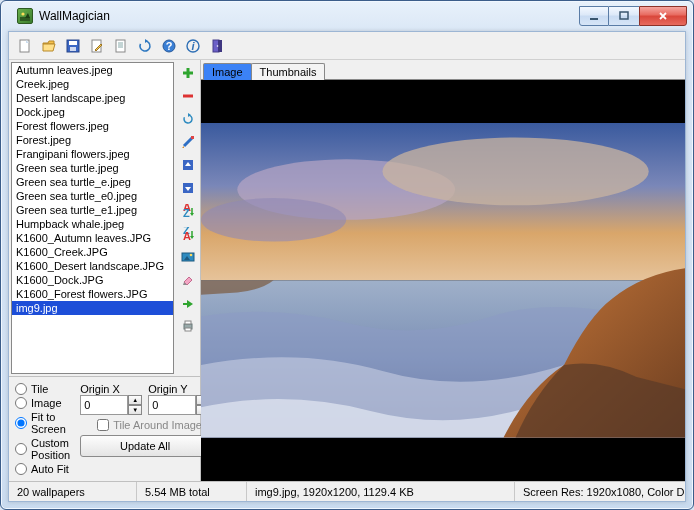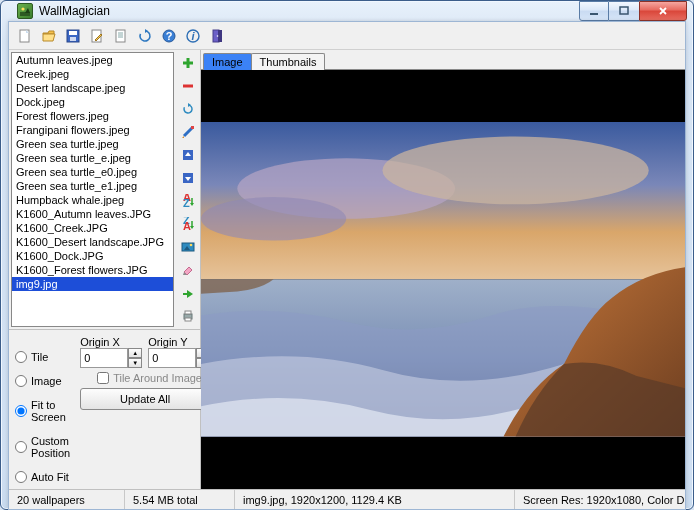--- a/index.html
+++ b/index.html
@@ -78,21 +78,21 @@
   width: 24px; display:flex; flex-direction:column; align-items:center;
   gap:5px; padding:4px 0; background:#f0f0f0;
 }
 .vtb-btn { width:18px;height:18px;display:flex;align-items:center;justify-content:center; }
 
 
 .left-bottom {
   border-top:1px solid #c0c0c0; padding:6px; display:flex; gap:10px;
   background:#f0f0f0;
 }
-.radios { display:flex; flex-direction:column; gap:12px;margin-top:15px; }
+.radios { display:flex; flex-direction:column; gap:2px; }
 .radios label { display:flex; align-items:center; gap:4px; }
 .radios input[type=radio]{ width:12px;height:12px; }
 .origin-col { display:flex; flex-direction:column; gap:4px; }
 .origin-row { display:flex; gap:6px; }
 .origin-grp { display:flex; flex-direction:column; }
 .origin-grp span { font-size:11px; }
 .spin { display:flex; }
 .spin input {
   width:48px; height:20px; border:1px solid #999; padding:0 3px; background:#fff;
 }
@@ -235,20 +235,21 @@
     <div class="body-row">
 
       <div class="left">
         <div style="flex:1; display:flex; min-height:0;">
           <div class="file-list" id="file-list">
               <div class="item">Autumn leaves.jpeg</div>
               <div class="item">Creek.jpeg</div>
               <div class="item">Desert landscape.jpeg</div>
               <div class="item">Dock.jpeg</div>
               <div class="item">Forest flowers.jpeg</div>
+              <div class="item">Forest.jpeg</div>
               <div class="item">Frangipani flowers.jpeg</div>
               <div class="item">Green sea turtle.jpeg</div>
               <div class="item">Green sea turtle_e.jpeg</div>
               <div class="item">Green sea turtle_e0.jpeg</div>
               <div class="item">Green sea turtle_e1.jpeg</div>
               <div class="item">Humpback whale.jpeg</div>
               <div class="item">K1600_Autumn leaves.JPG</div>
               <div class="item">K1600_Creek.JPG</div>
               <div class="item">K1600_Desert landscape.JPG</div>
               <div class="item">K1600_Dock.JPG</div>
@@ -425,19 +426,19 @@
             <path d="M0 235 Q70 220 140 238 T280 232 T400 245 V260 H0 Z" fill="#e8ecf6" opacity="0.65"></path>
             <path d="M400 120 L400 260 L250 260 Q270 220 300 200 Q320 160 340 145 Q365 125 400 120 Z" fill="url(#rock)"></path>
             <path d="M300 200 Q330 195 360 210 L400 220 L400 260 L260 260 Q275 225 300 200 Z" fill="#5a3a28" opacity="0.7"></path>
             <path d="M0 130 L60 130 Q50 138 30 140 L0 142 Z" fill="#7b5a3e" opacity="0.7"></path>
           </svg>
         </div>
       </div>
     </div>
 
     <div class="status">
-      <div class="cell" style="width:116px">20 wallpapers</div>
+      <div class="cell" style="width:128px">20 wallpapers</div>
       <div class="cell" style="width:110px">5.54 MB total</div>
       <div class="cell wide">img9.jpg, 1920x1200, 1129.4 KB</div>
       <div class="cell" style="width:170px;border-right:none">Screen Res: 1920x1080, Color D</div>
     </div>
   </div>
 </div>
 
 </body></html>

